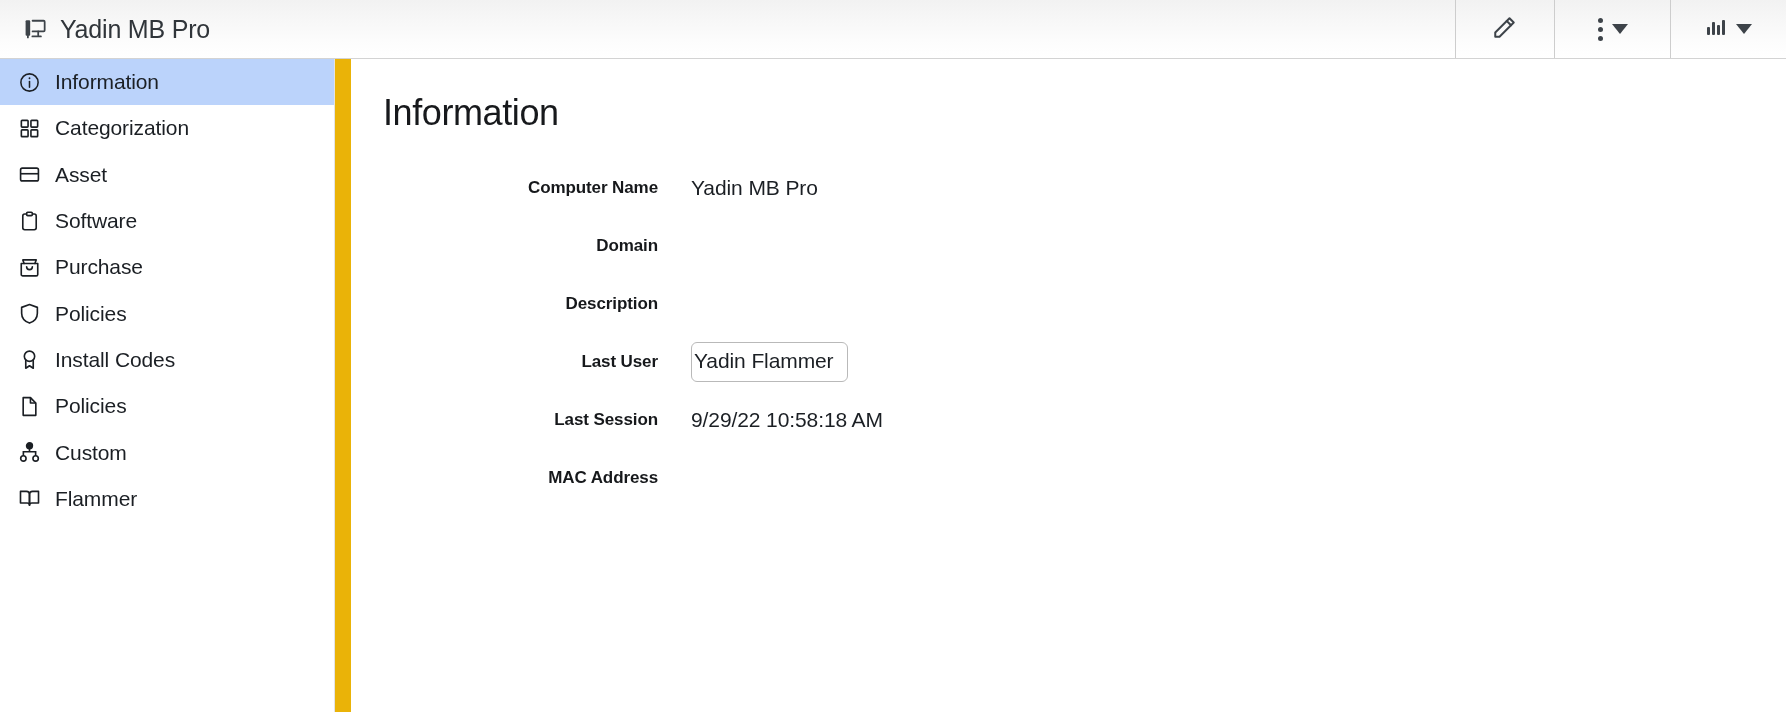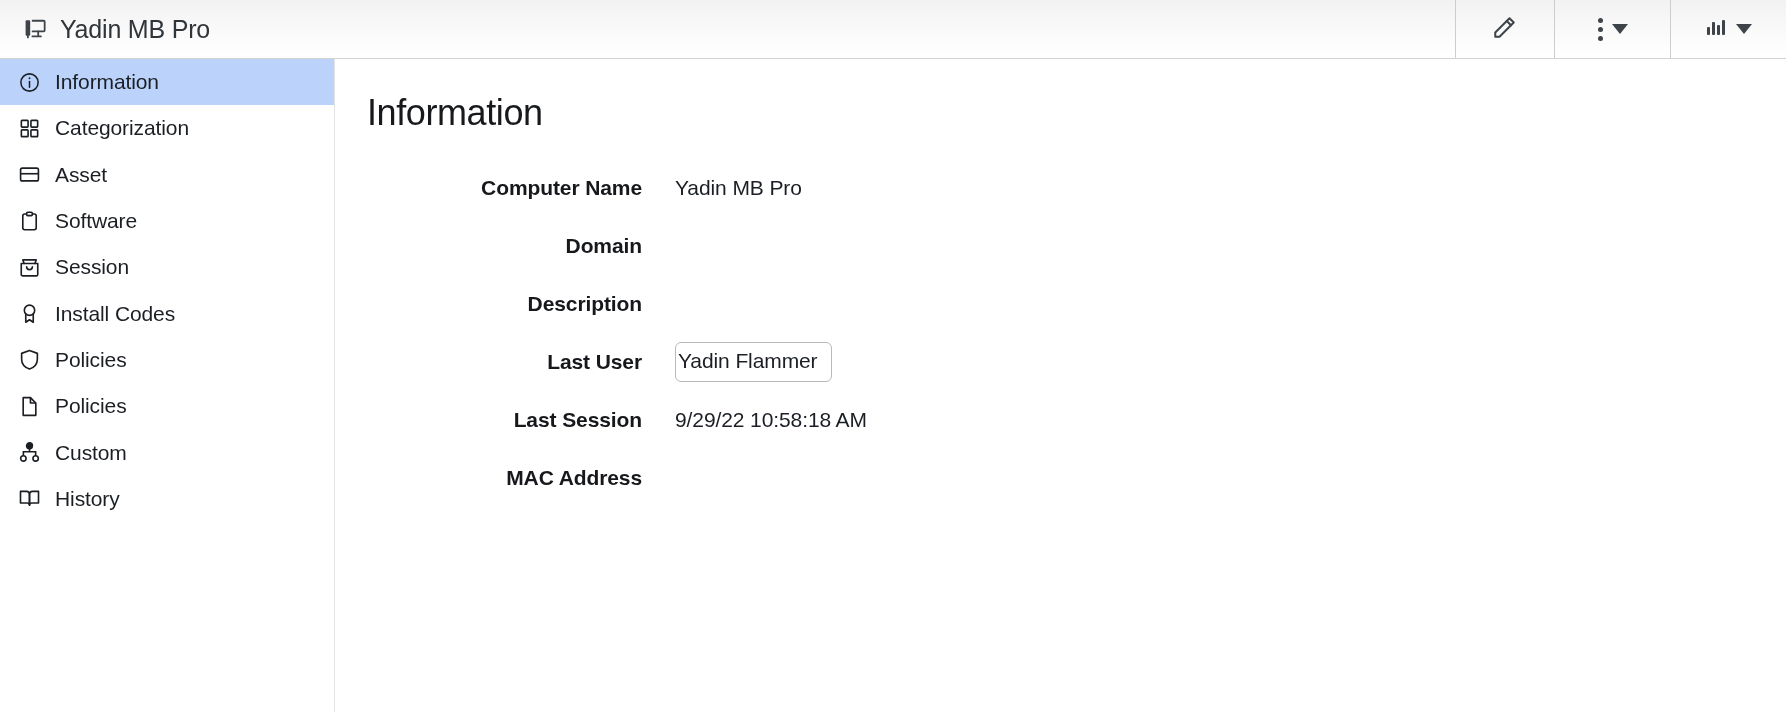--- a/index.html
+++ b/index.html
@@ -98,20 +98,21 @@
     height: 5px;
     border-radius: 50%;
     background: #3d4349;
   }
 
   
   .body {
     flex: 1 1 auto;
     display: flex;
     min-height: 0;
+    gap: 16px;
   }
 
   .sidebar {
     width: 335px;
     flex: 0 0 335px;
     background: #ffffff;
     border-right: 1px solid #e3e3e3;
     padding-top: 0;
     overflow: hidden;
   }
@@ -168,21 +169,21 @@
   .field-row {
     display: flex;
     align-items: center;
     height: 58px;
   }
 
   .field-label {
     width: 277px;
     flex: 0 0 277px;
     text-align: right;
-    font-size: 21px;
+    font-size: 17px;
     font-weight: bold;
     color: #16181b;
     letter-spacing: -0.1px;
     padding-right: 0;
   }
 
   .field-value {
     margin-left: 33px;
     font-size: 21px;
     color: #1b1f24;
@@ -312,40 +313,40 @@
 
 
       <div class="nav-item">
         <span class="nav-icon">
           <svg width="23" height="23" viewBox="0 0 24 24" fill="none" stroke="currentColor" stroke-width="1.7" stroke-linejoin="round" stroke-linecap="round">
             <path d="M3.4 7.8h17.2v11.4a1.6 1.6 0 0 1-1.6 1.6H5a1.6 1.6 0 0 1-1.6-1.6z"></path>
             <path d="M6.4 7.8 5 4.1h14L17.6 7.8"></path>
             <path d="M9 11.2a3 3 0 0 0 6 0"></path>
           </svg>
         </span>
-        <span class="nav-label">Session</span>
+        <span class="nav-label">Purchase</span>
+      </div>
+
+      <div class="nav-item">
+        <span class="nav-icon">
+          <svg width="23" height="23" viewBox="0 0 24 24" fill="none" stroke="currentColor" stroke-width="1.7" stroke-linejoin="round">
+            <path d="M12 2.6 20.2 5.6v6.1c0 4.9-3.4 8.6-8.2 10.3-4.8-1.7-8.2-5.4-8.2-10.3V5.6z"></path>
+          </svg>
+        </span>
+        <span class="nav-label">Policies</span>
       </div>
 
       <div class="nav-item">
         <span class="nav-icon">
           <svg width="23" height="23" viewBox="0 0 24 24" fill="none" stroke="currentColor" stroke-width="1.7" stroke-linejoin="round" stroke-linecap="round">
             <circle cx="12" cy="8.6" r="5.4"></circle>
             <path d="M8.1 12.9v8.2l3.9-2.6 3.9 2.6v-8.2"></path>
           </svg>
         </span>
         <span class="nav-label">Install Codes</span>
-      </div>
-
-      <div class="nav-item">
-        <span class="nav-icon">
-          <svg width="23" height="23" viewBox="0 0 24 24" fill="none" stroke="currentColor" stroke-width="1.7" stroke-linejoin="round">
-            <path d="M12 2.6 20.2 5.6v6.1c0 4.9-3.4 8.6-8.2 10.3-4.8-1.7-8.2-5.4-8.2-10.3V5.6z"></path>
-          </svg>
-        </span>
-        <span class="nav-label">Policies</span>
       </div>
 
       <div class="nav-item">
         <span class="nav-icon">
           <svg width="23" height="23" viewBox="0 0 24 24" fill="none" stroke="currentColor" stroke-width="1.7" stroke-linejoin="round">
             <path d="M5.4 2.8h7.6l5.6 5.6v12.8H5.4z"></path>
             <path d="M13 2.8v5.6h5.6"></path>
           </svg>
         </span>
         <span class="nav-label">Policies</span>
@@ -364,21 +365,21 @@
       </div>
 
 
       <div class="nav-item">
         <span class="nav-icon">
           <svg width="23" height="23" viewBox="0 0 24 24" fill="none" stroke="currentColor" stroke-width="1.7" stroke-linejoin="round">
             <path d="M2.6 4.6h6.2c1.8 0 3.2 1.3 3.2 2.9v11.5c0-1.3-1.2-2.3-2.6-2.3H2.6z"></path>
             <path d="M21.4 4.6h-6.2c-1.8 0-3.2 1.3-3.2 2.9v11.5c0-1.3 1.2-2.3 2.6-2.3h6.8z"></path>
           </svg>
         </span>
-        <span class="nav-label">History</span>
+        <span class="nav-label">Flammer</span>
       </div>
 
     </nav>
 
     <section class="main">
 
       <h1 class="page-title">Information</h1>
 
       <div class="field-row">
         <div class="field-label">Computer Name</div>

